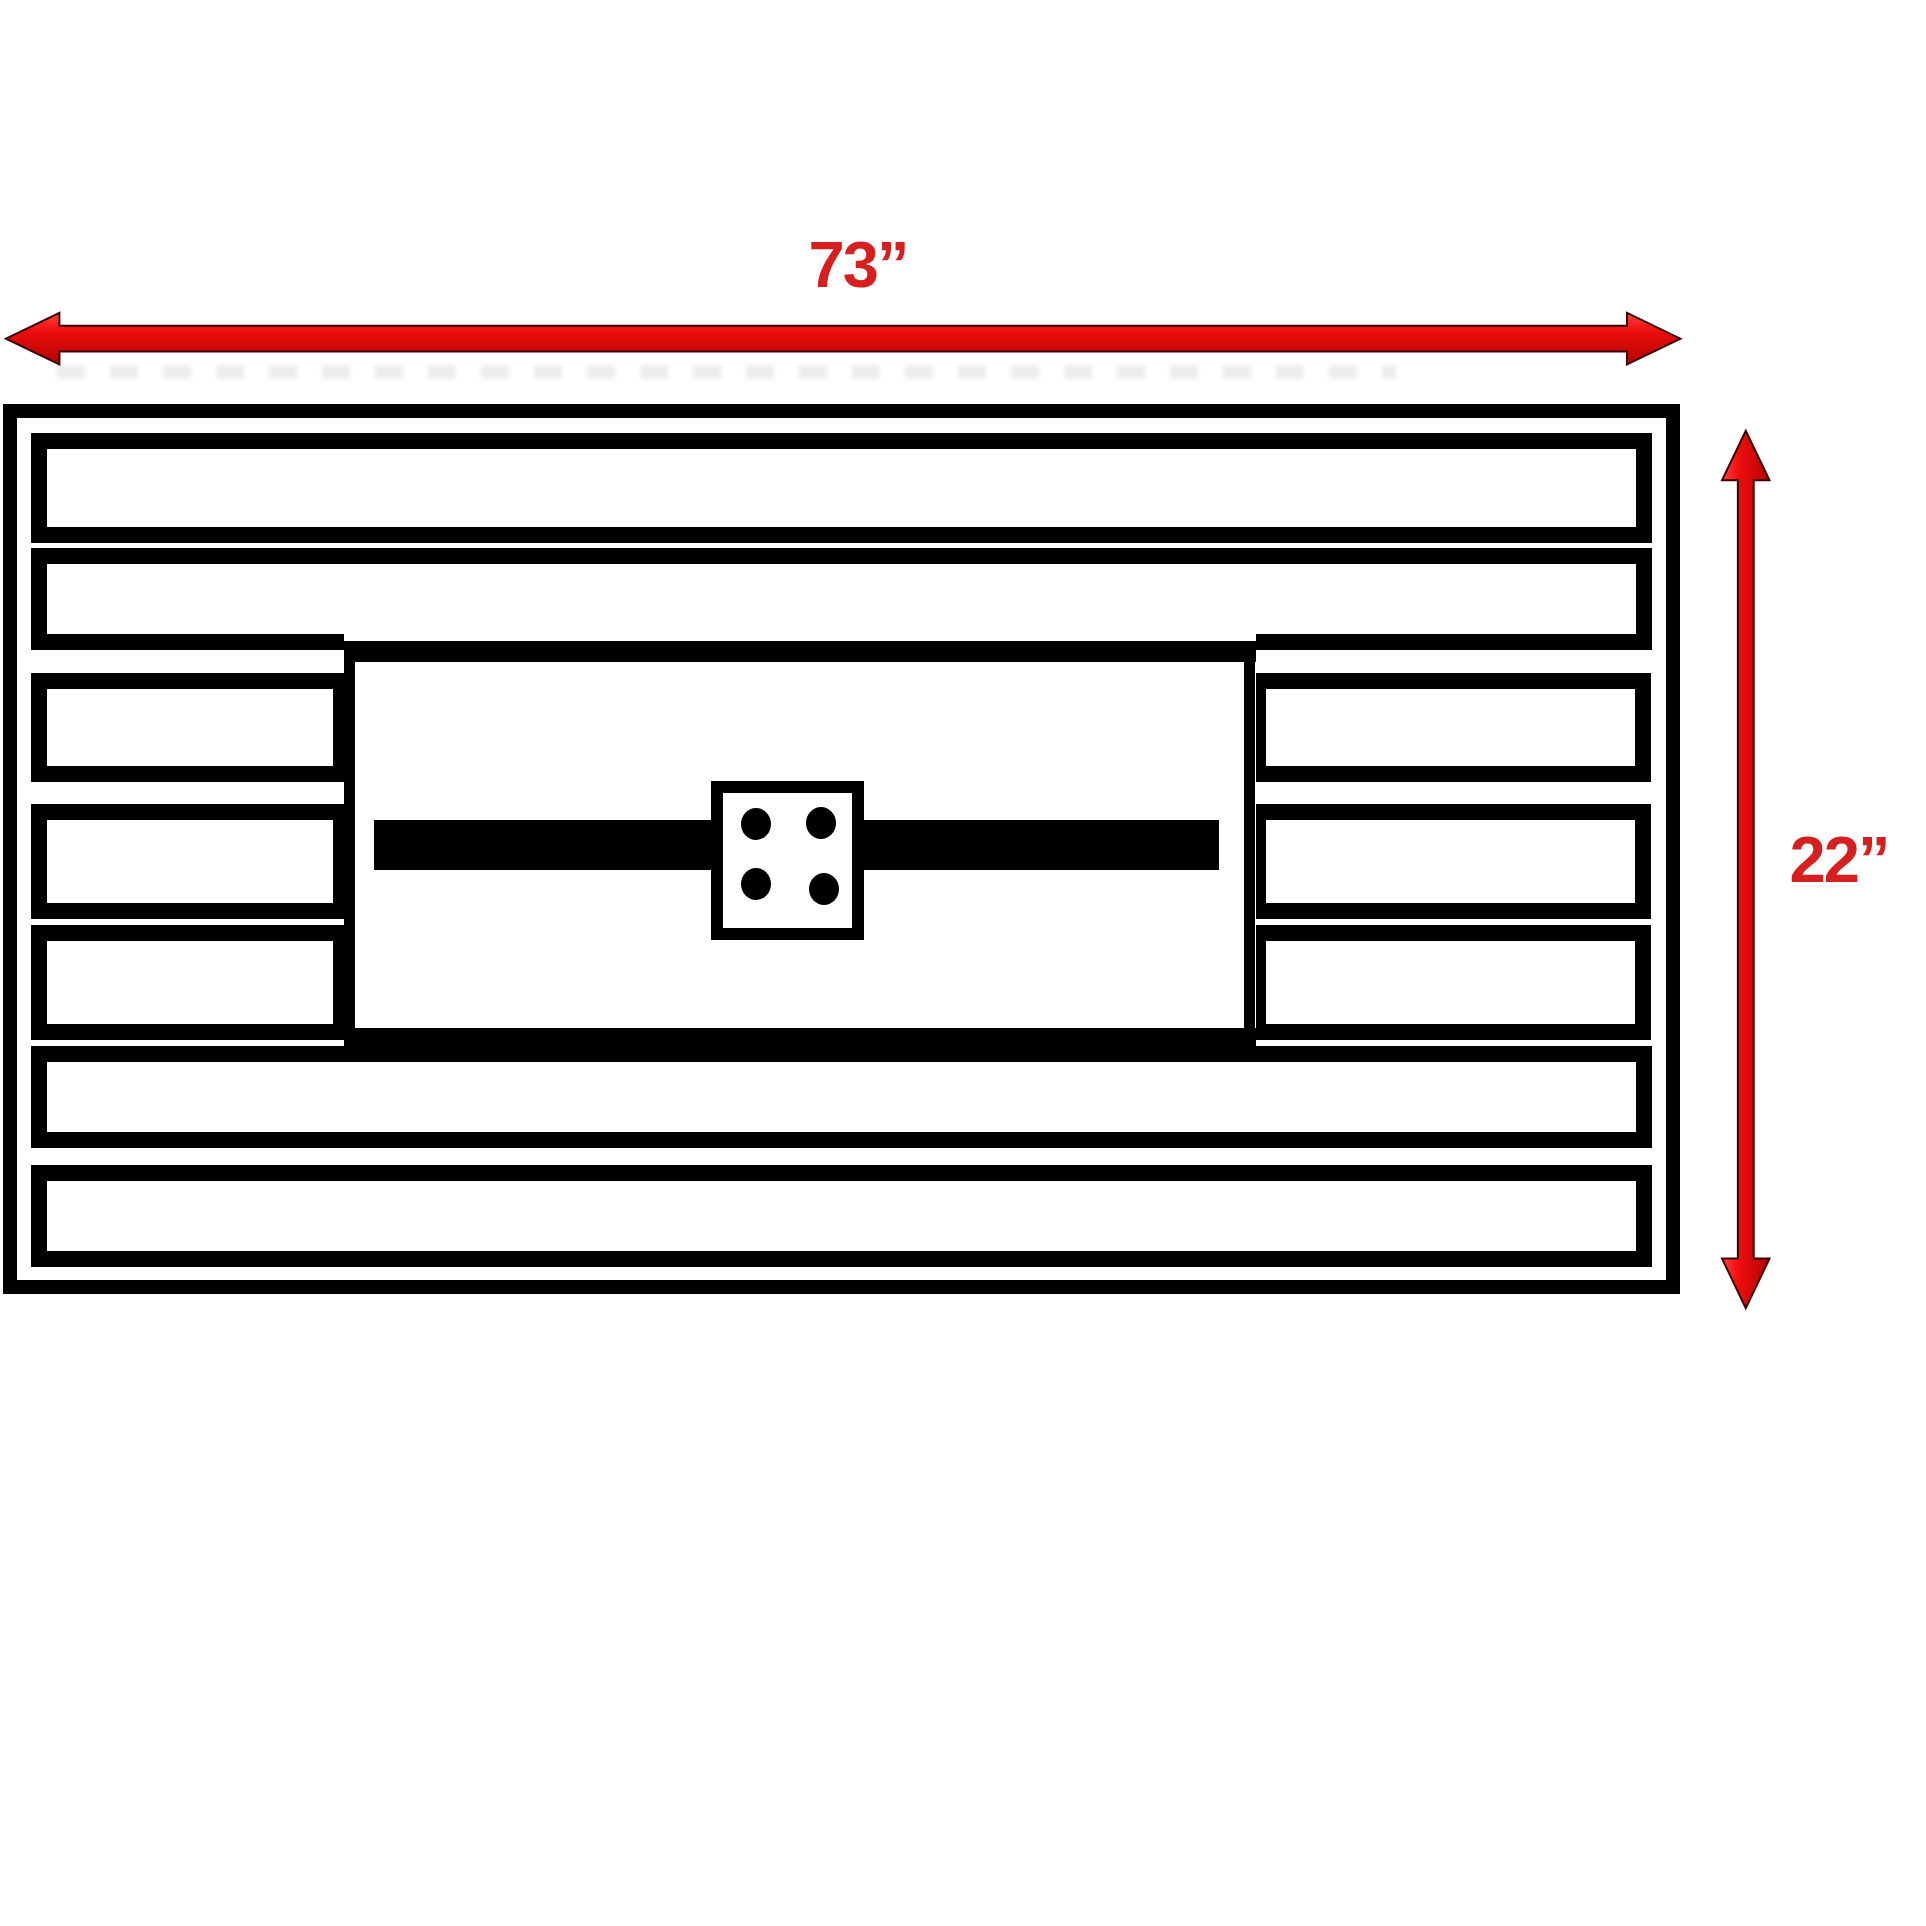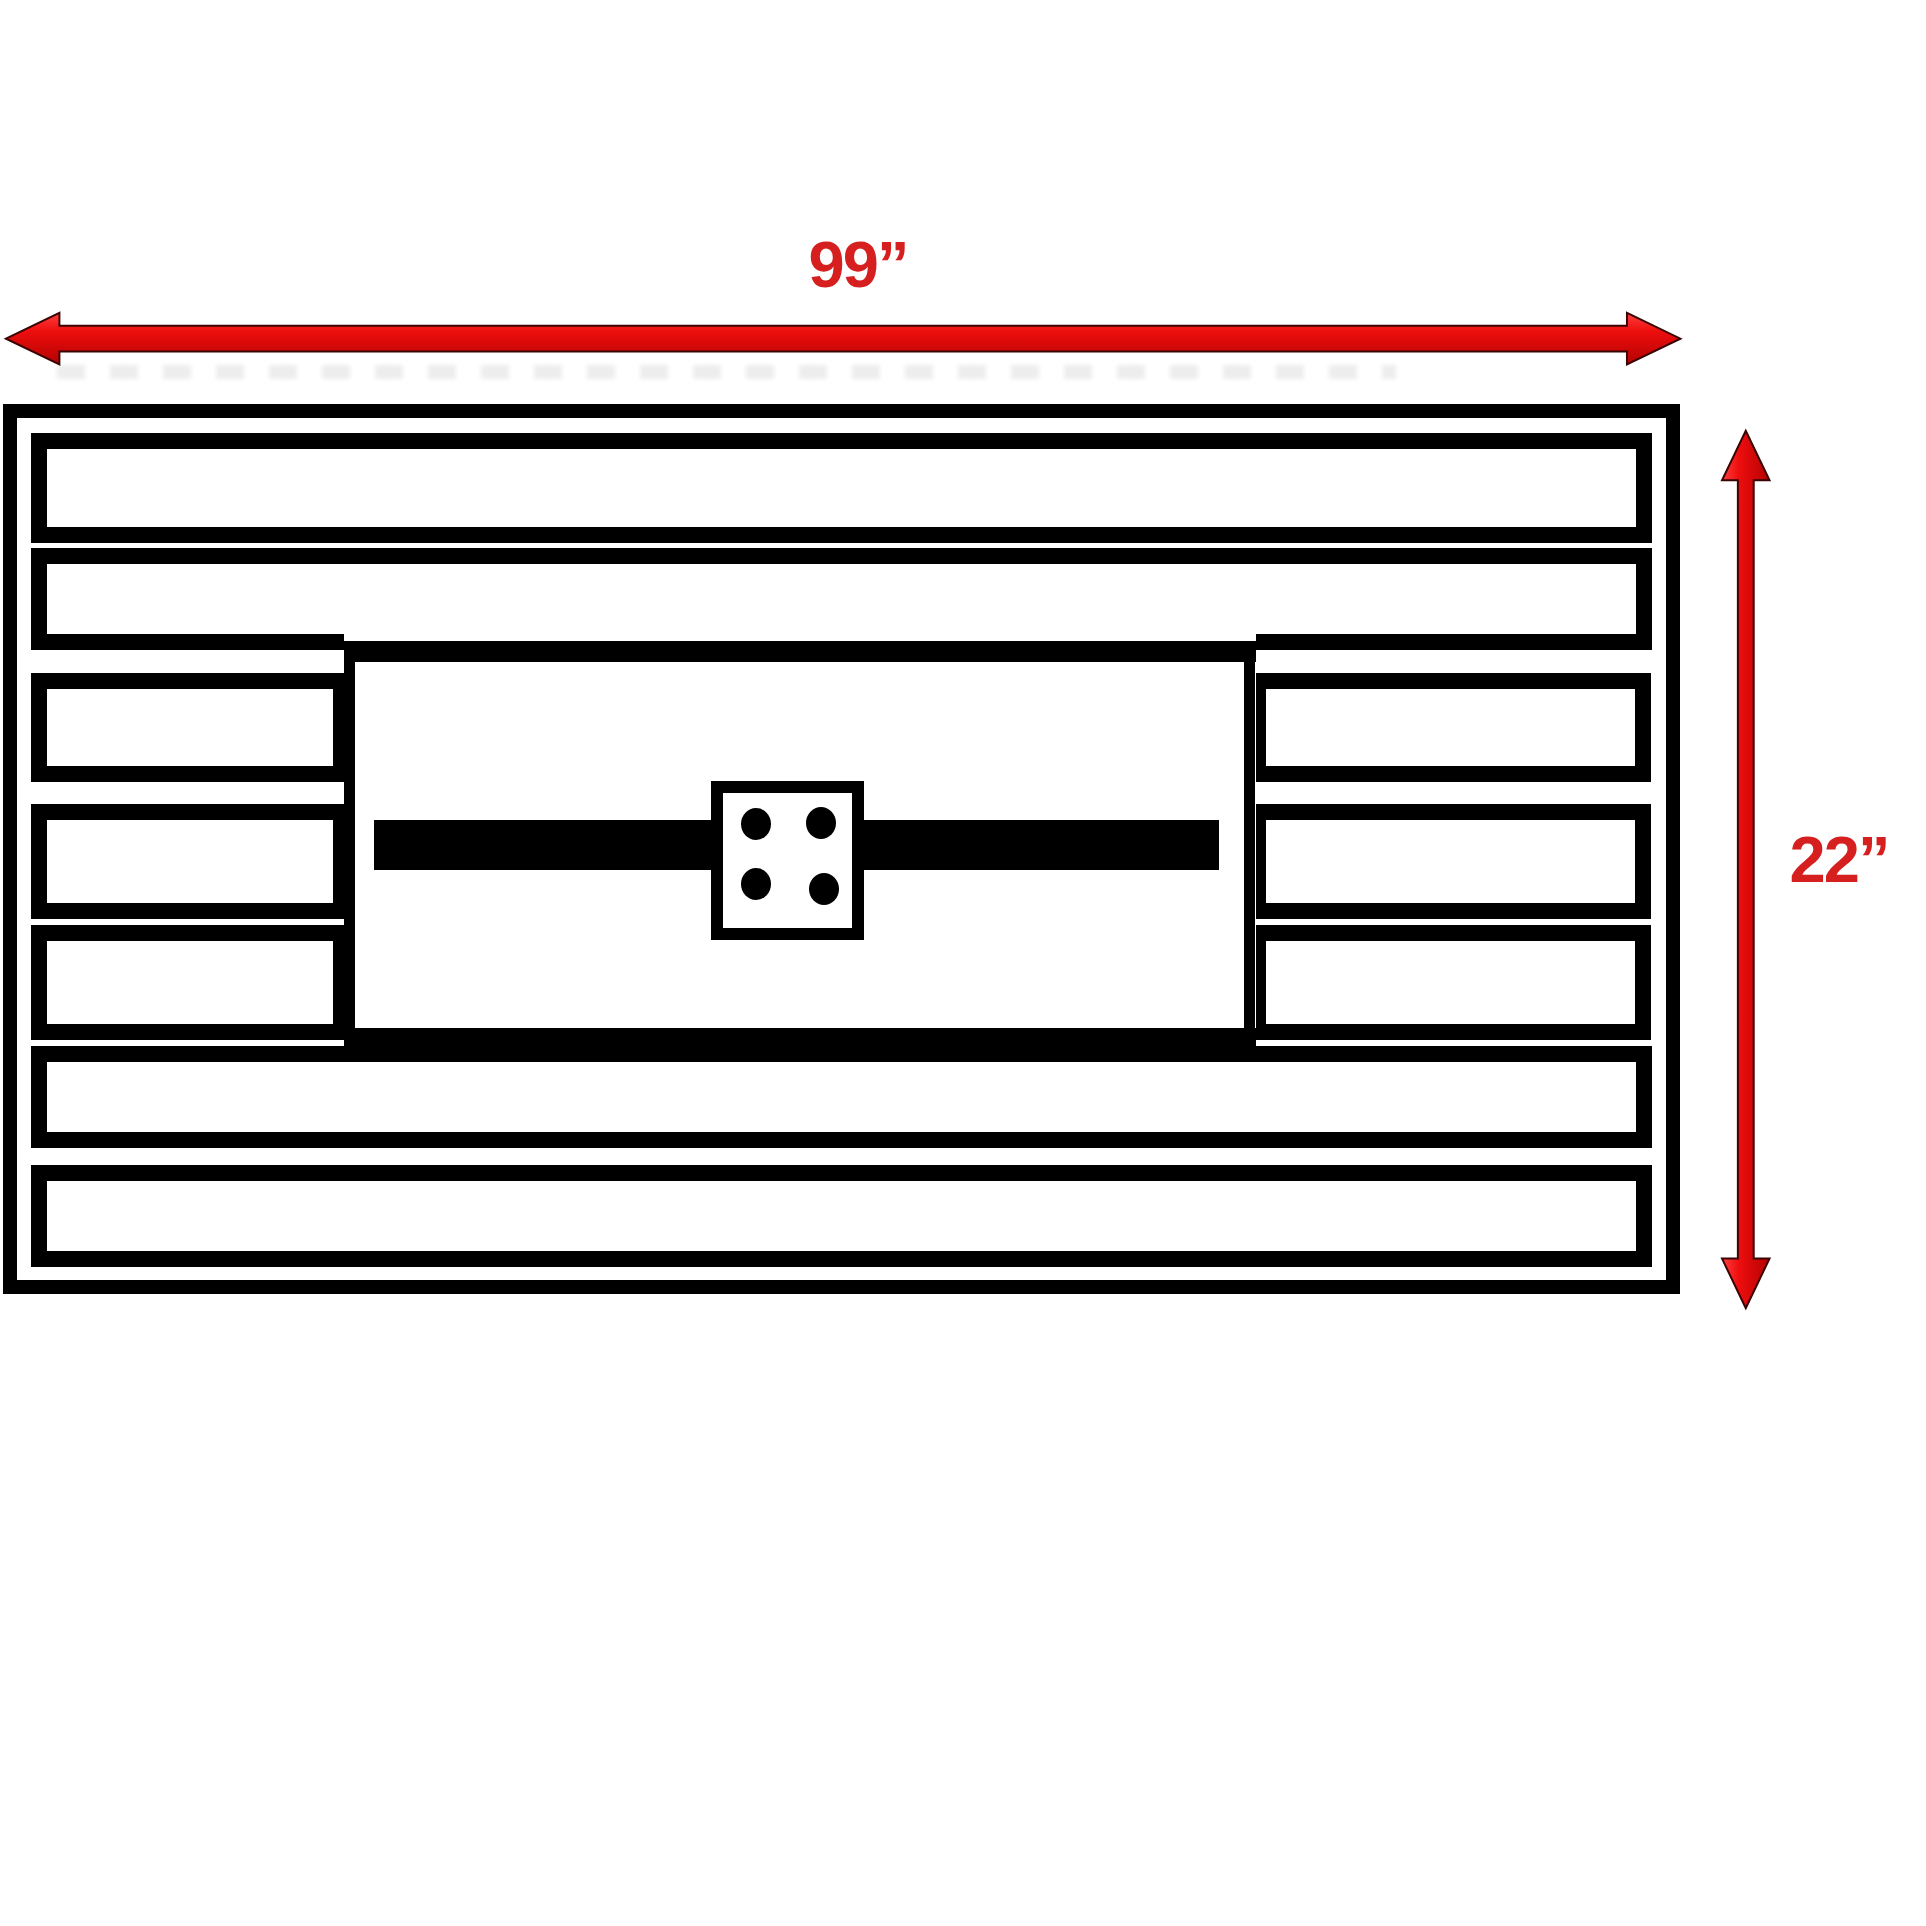--- a/index.html
+++ b/index.html
@@ -60,21 +60,21 @@
     left:57px;top:365px;width:1339px;height:14px;opacity:.15;
     background:repeating-linear-gradient(90deg,#8a8a8a 0 28px,transparent 28px 53px);
     filter:blur(2px);
   }
 </style>
 </head>
 <body style="background: rgb(255, 255, 255);">
 
 <main>
 
-  <div class="abs dim-label" id="width-label">99”</div>
+  <div class="abs dim-label" id="width-label">73”</div>
 
   <div class="abs dim-label" id="height-label">22”</div>
 
   <svg class="abs" id="arrow-layer" viewBox="0 0 1946 1946">
     <defs>
       <linearGradient id="hGrad" x1="0" y1="0" x2="0" y2="1">
         <stop offset="0" stop-color="#ff4040"></stop>
         <stop offset="0.35" stop-color="#ee0e0e"></stop>
         <stop offset="1" stop-color="#b40202"></stop>
       </linearGradient>

